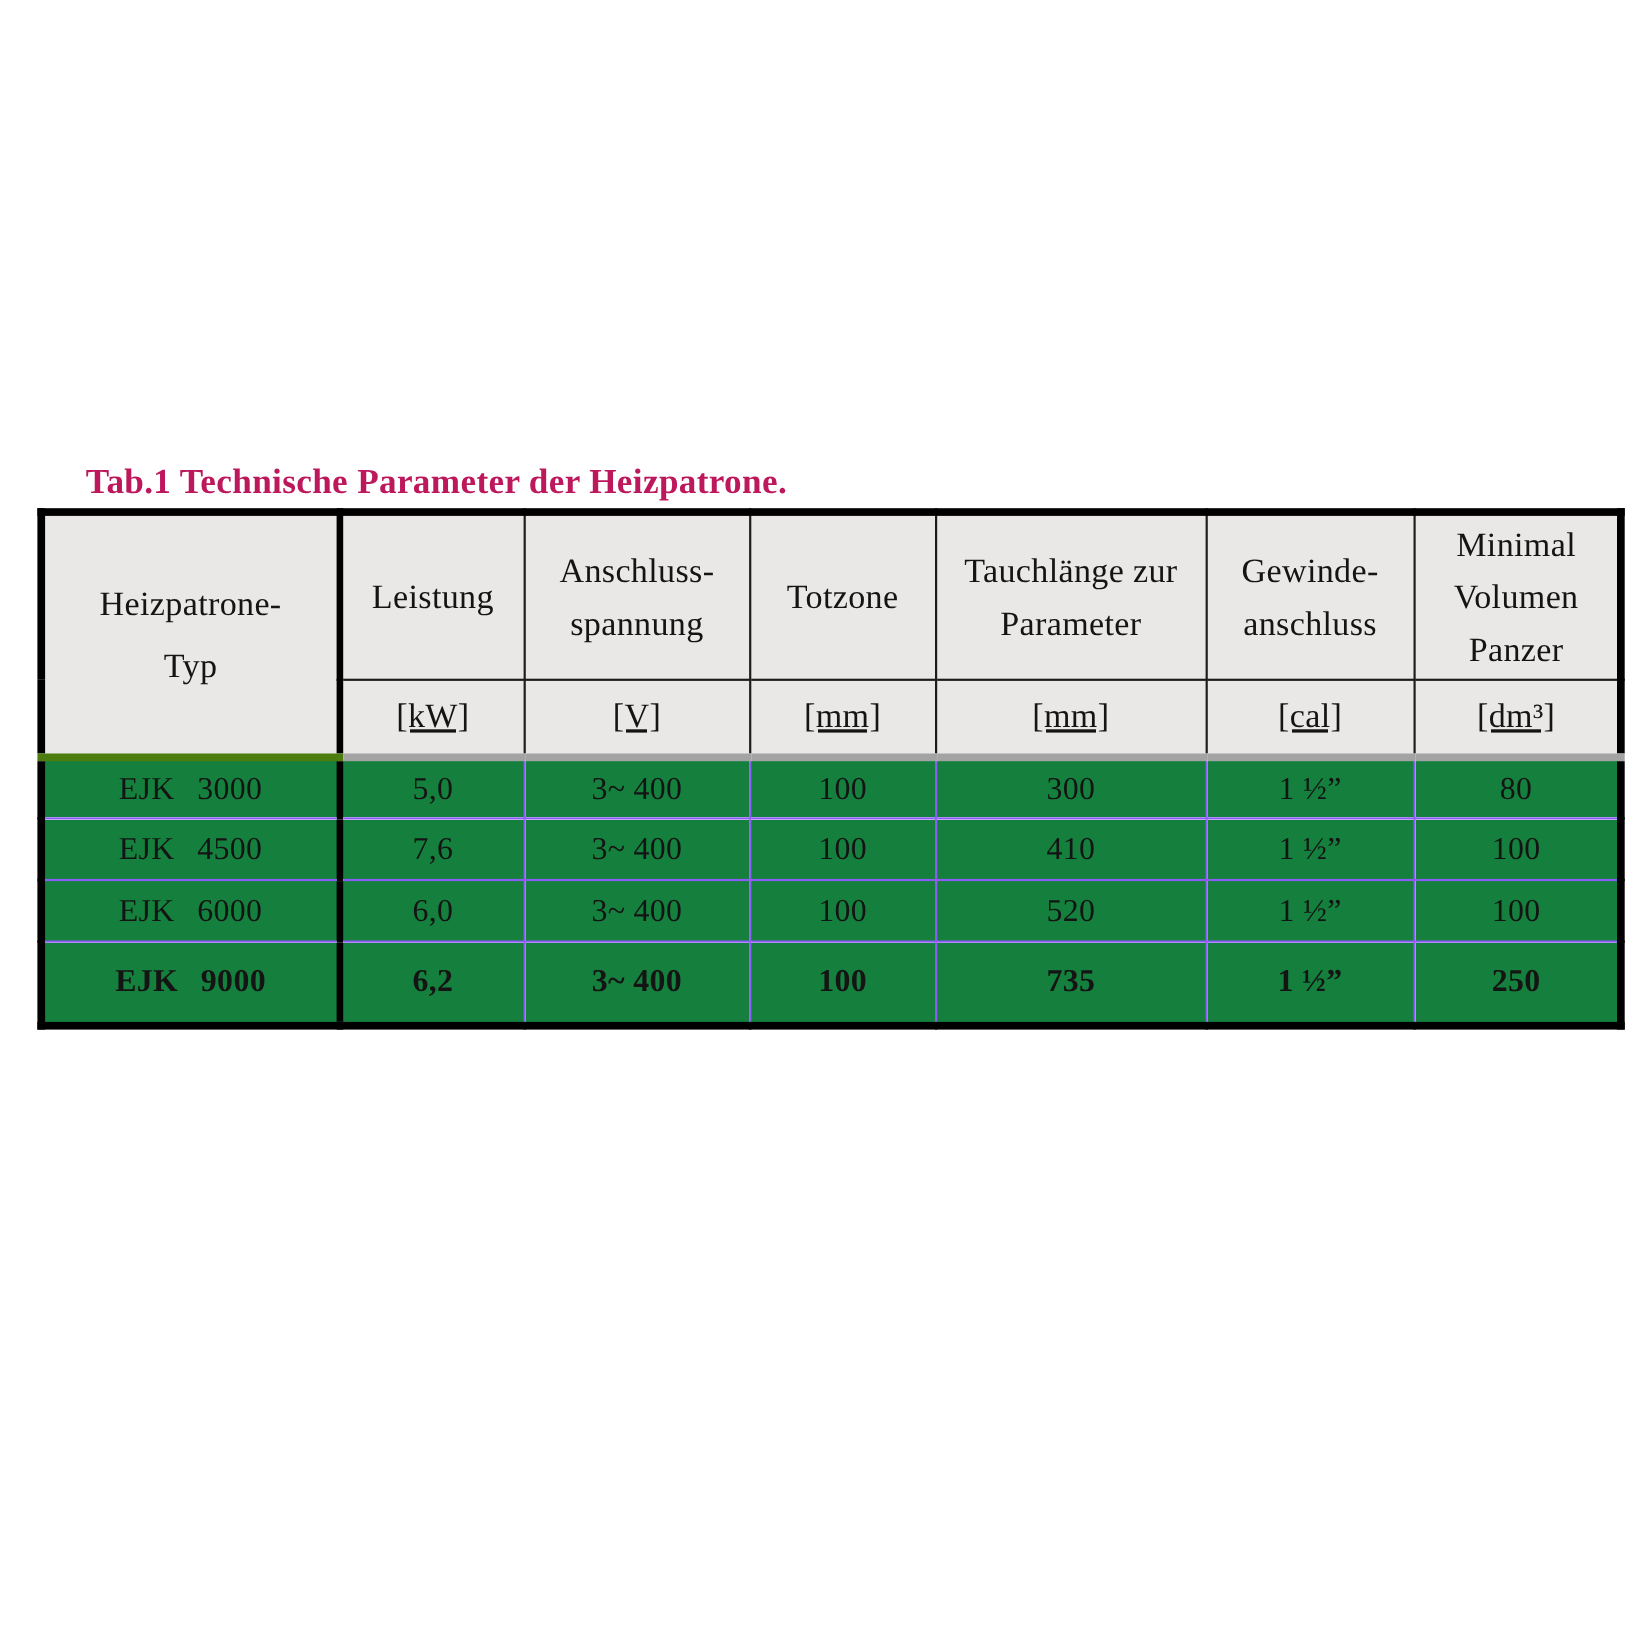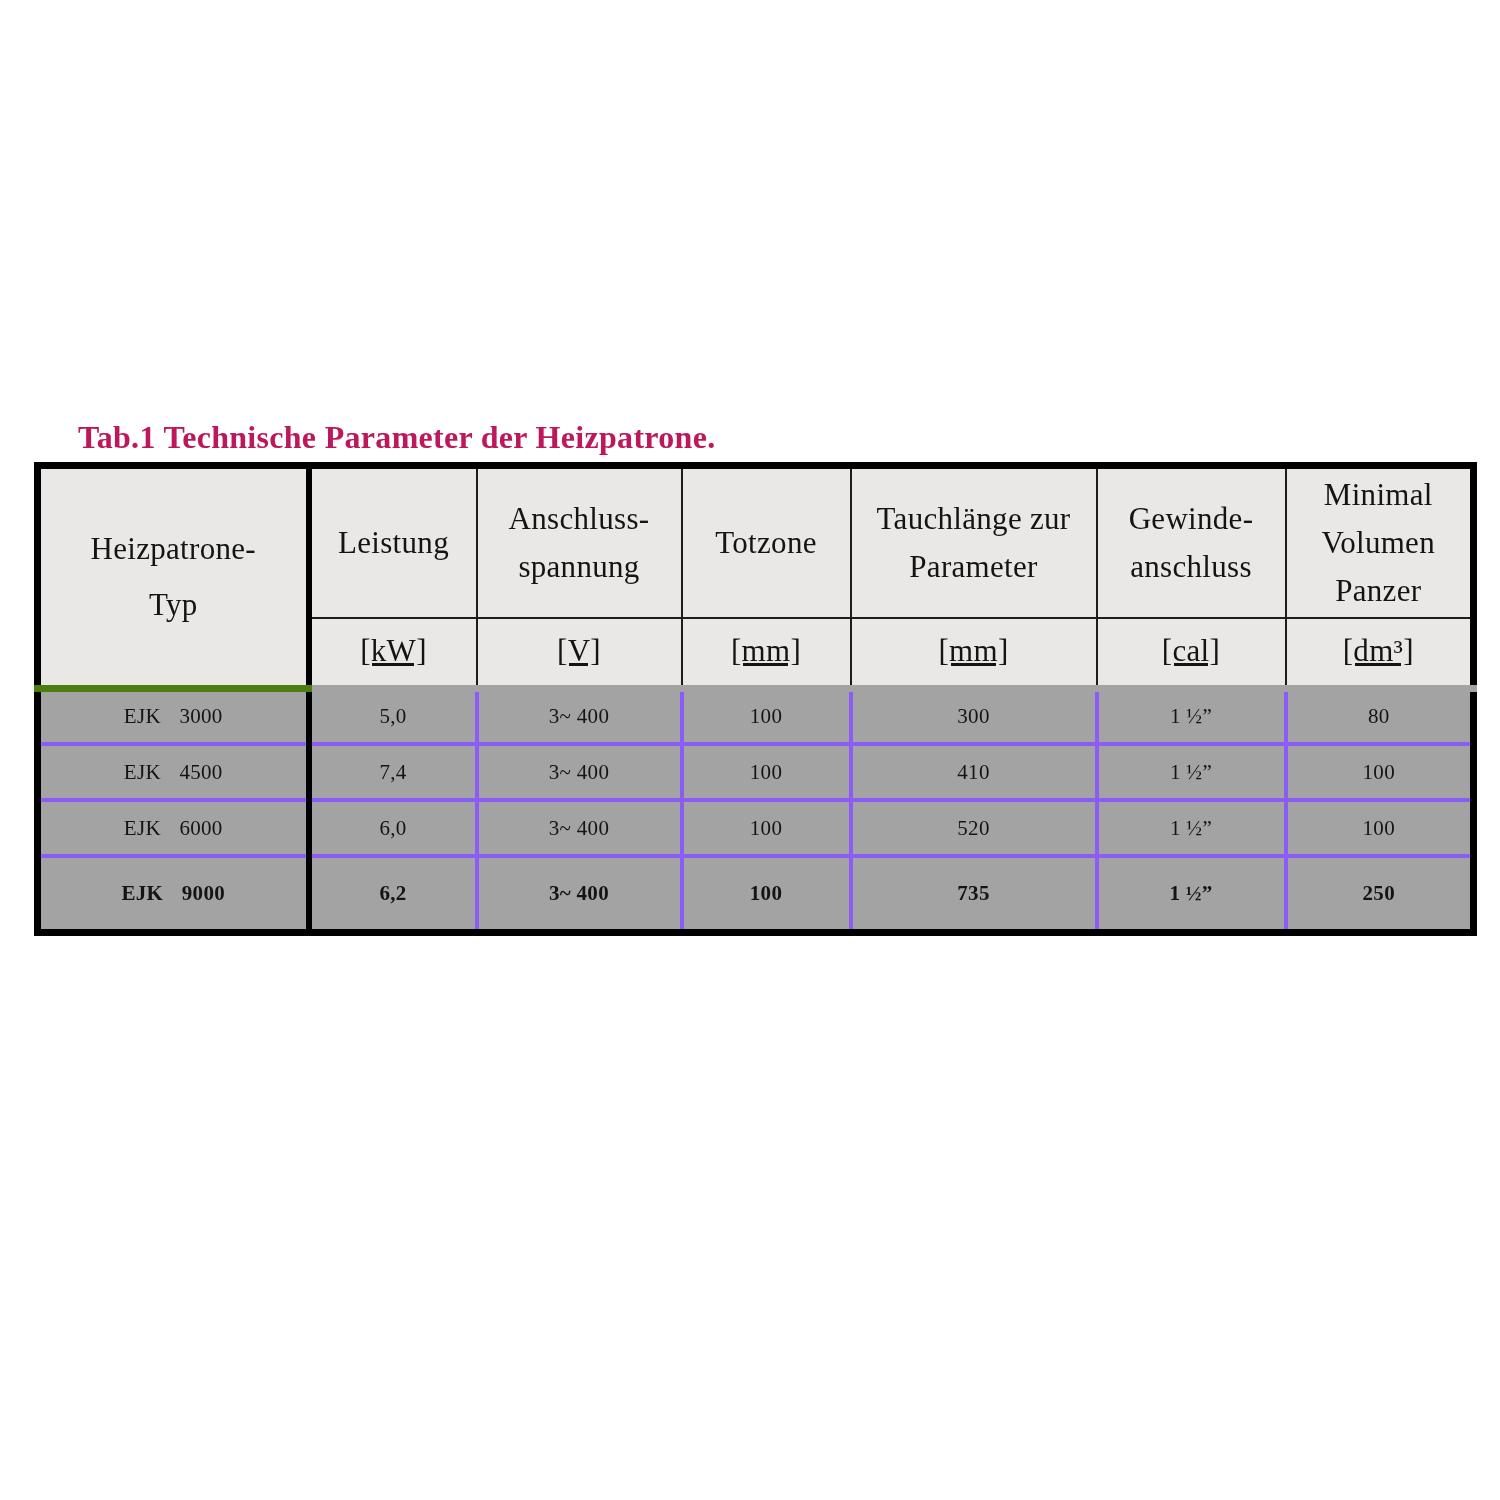--- a/index.html
+++ b/index.html
@@ -32,23 +32,23 @@
     letter-spacing:0.3px;
   }
   tr.names{height:152px;}
   tr.units th{height:66px;border-bottom:7px solid #a3a3a3;line-height:1.1;text-decoration:underline;}
   th.typ-head{
     border-right:6px solid #000000;
     border-bottom:7px solid #4d7c0f;
     line-height:1.8;
   }
   tbody td{
-    background:#a3a3a3;
-    border:4px solid #8b5cf6;
-    font-size:21px;
+    background:#15803d;
+    border:2px solid #8b5cf6;
+    font-size:29px;
     letter-spacing:0.3px;
   }
   tbody tr{height:56px;}
   tbody tr.tall{height:76px;font-weight:bold;}
   td.typ{border-right:6px solid #000000;word-spacing:13px;}
 </style>
 </head>
 <body>
 
 <div class="page">
@@ -95,21 +95,21 @@
         <td class="typ">EJK 3000</td>
         <td>5,0</td>
         <td>3~ 400</td>
         <td>100</td>
         <td>300</td>
         <td>1 ½”</td>
         <td>80</td>
       </tr>
       <tr>
         <td class="typ">EJK 4500</td>
-        <td>7,4</td>
+        <td>7,6</td>
         <td>3~ 400</td>
         <td>100</td>
         <td>410</td>
         <td>1 ½”</td>
         <td>100</td>
       </tr>
       <tr>
         <td class="typ">EJK 6000</td>
         <td>6,0</td>
         <td>3~ 400</td>

